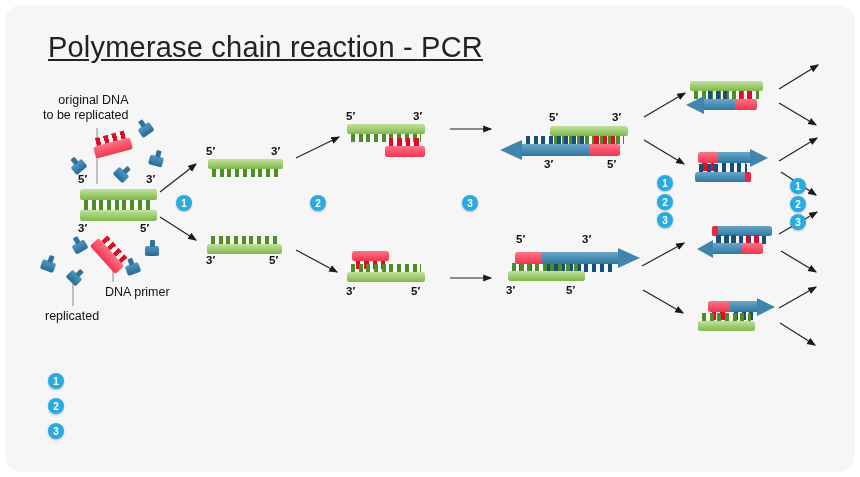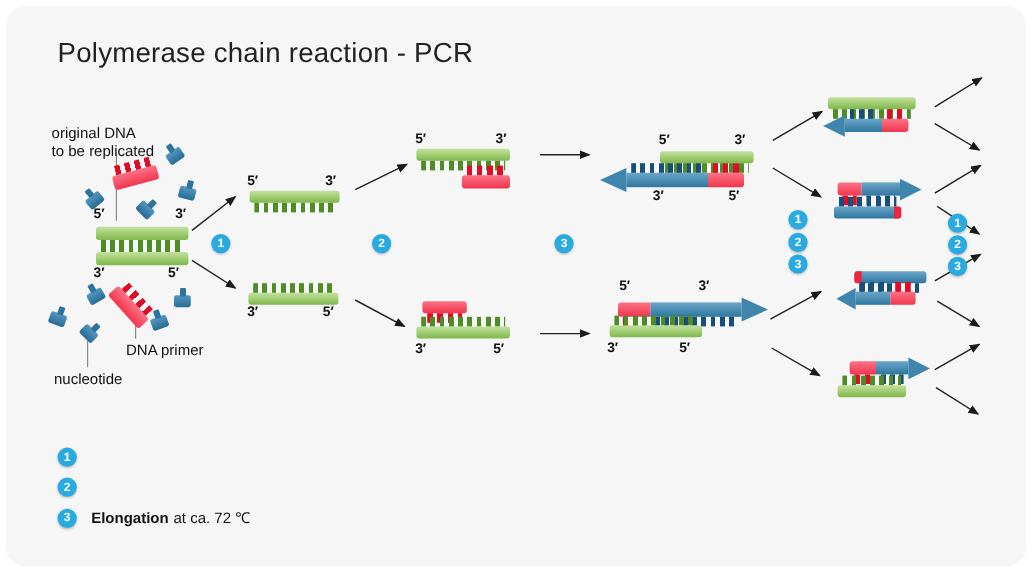--- a/index.html
+++ b/index.html
@@ -1,19 +1,19 @@
 <!DOCTYPE html>
 <html><head>
 <meta charset="utf-8">
 <style>
   html,body{margin:0;padding:0;background:#ffffff;}
   .stage{position:relative;width:860px;height:477px;background:#ffffff;overflow:hidden;
          font-family:"Liberation Sans",sans-serif;color:#1a1a1a;}
   .canvas{position:absolute;left:5px;top:5px;width:850px;height:467px;background:#f6f6f6;border-radius:16px;}
-  .title{position:absolute;left:48px;top:31px;font-size:23px;letter-spacing:0.2px;color:#222;}
+  .title{position:absolute;left:48px;top:31px;font-size:29px;letter-spacing:0.2px;color:#222;text-decoration:underline;}
   .ann{position:absolute;font-size:12.5px;line-height:15px;color:#111;}
   .pl{position:absolute;font-weight:700;font-size:11.5px;color:#111;}
   svg.lines{position:absolute;left:0;top:0;}
 
   
   .bar{position:absolute;border-radius:2.5px;height:10px;}
   .gbar{background:linear-gradient(180deg,#c2e19d,#7fb84a);--tc:#4e8c28;--tw:4px;--tp:7.7px;}
   .rbar{background:linear-gradient(180deg,#fc7386,#f2354f);--tc:#e00b25;--tw:4.5px;--tp:8.5px;}
   .bbar{background:linear-gradient(180deg,#6ba6c8,#2e77a0);--tc:#174f78;--tw:4px;--tp:7.7px;}
   .td::after{content:"";position:absolute;top:100%;left:4px;right:4px;height:8px;
@@ -80,26 +80,26 @@
     <line x1="779" y1="161" x2="817" y2="138" stroke="#222" stroke-width="1.2" marker-end="url(#ah)"></line>
     <line x1="781" y1="172" x2="816" y2="195" stroke="#222" stroke-width="1.2" marker-end="url(#ah)"></line>
     <line x1="779" y1="234" x2="817" y2="212" stroke="#222" stroke-width="1.2" marker-end="url(#ah)"></line>
     <line x1="781" y1="251" x2="816" y2="272" stroke="#222" stroke-width="1.2" marker-end="url(#ah)"></line>
     <line x1="779" y1="308" x2="816" y2="287" stroke="#222" stroke-width="1.2" marker-end="url(#ah)"></line>
     <line x1="780" y1="323" x2="815" y2="345" stroke="#222" stroke-width="1.2" marker-end="url(#ah)"></line>
   </svg>
 
   <div class="title">Polymerase chain reaction - PCR</div>
 
-  <div class="ann" style="left:43px;top:104px;">
+  <div class="ann" style="left:43px;top:93px;text-align:right;">
     <div>original DNA</div>
     <div>to be replicated</div>
   </div>
   <div class="ann" style="left:105px;top:285px;">DNA primer</div>
-  <div class="ann" style="left:45px;top:309px;">nucleotide</div>
+  <div class="ann" style="left:45px;top:309px;">replicated</div>
 
   <div class="nuc" style="left:139px;top:125px;transform:rotate(-35deg);"></div>
   <div class="nuc" style="left:149px;top:156px;transform:rotate(15deg);"></div>
   <div class="nuc" style="left:114px;top:170px;transform:rotate(45deg);"></div>
   <div class="nuc" style="left:72px;top:162px;transform:rotate(-40deg);"></div>
   <div class="nuc" style="left:73px;top:242px;transform:rotate(-30deg);"></div>
   <div class="nuc" style="left:41px;top:261px;transform:rotate(20deg);"></div>
   <div class="nuc" style="left:67px;top:273px;transform:rotate(45deg);"></div>
   <div class="nuc" style="left:145px;top:246px;transform:rotate(0deg);"></div>
   <div class="nuc" style="left:126px;top:264px;transform:rotate(-20deg);"></div>
@@ -198,17 +198,14 @@
   <div class="bar gbar tu" style="left:698px;top:321px;width:57px;"></div>
 
   <div class="leg" style="left:48px;top:373px;">
     <div class="nc">1</div>
   </div>
   <div class="leg" style="left:48px;top:398px;">
     <div class="nc">2</div>
   </div>
   <div class="leg" style="left:48px;top:423px;">
     <div class="nc">3</div>
-    <div class="leg-text">
-      <span class="leg-name">Elongation</span><span class="leg-detail">at ca. 72 ℃</span>
-    </div>
   </div>
 </div>
 
 </body></html>

